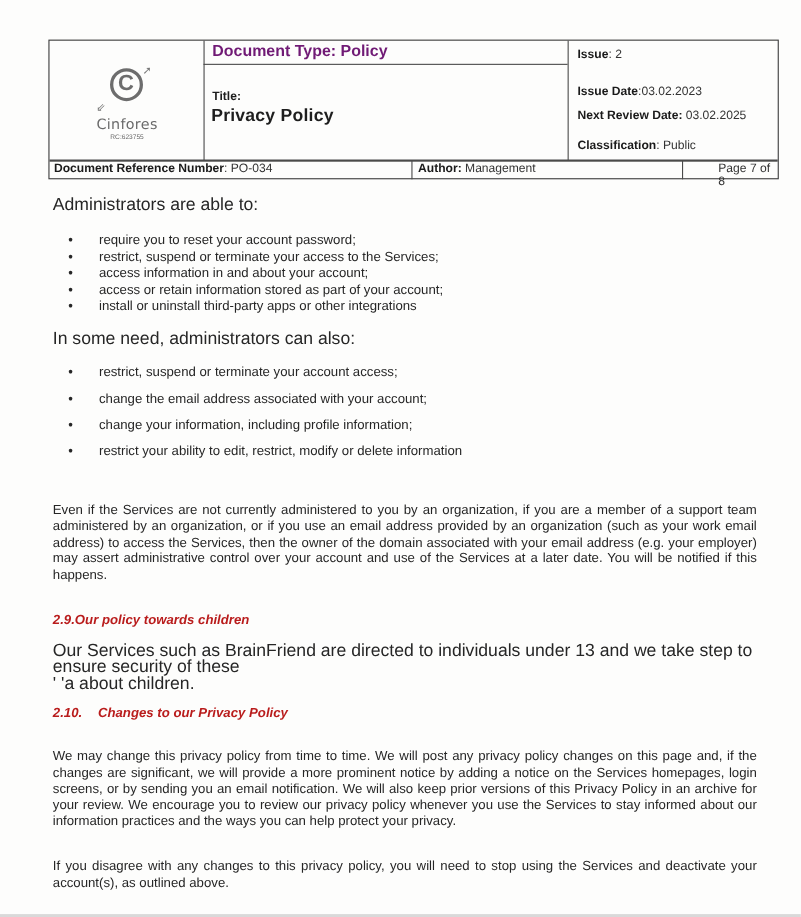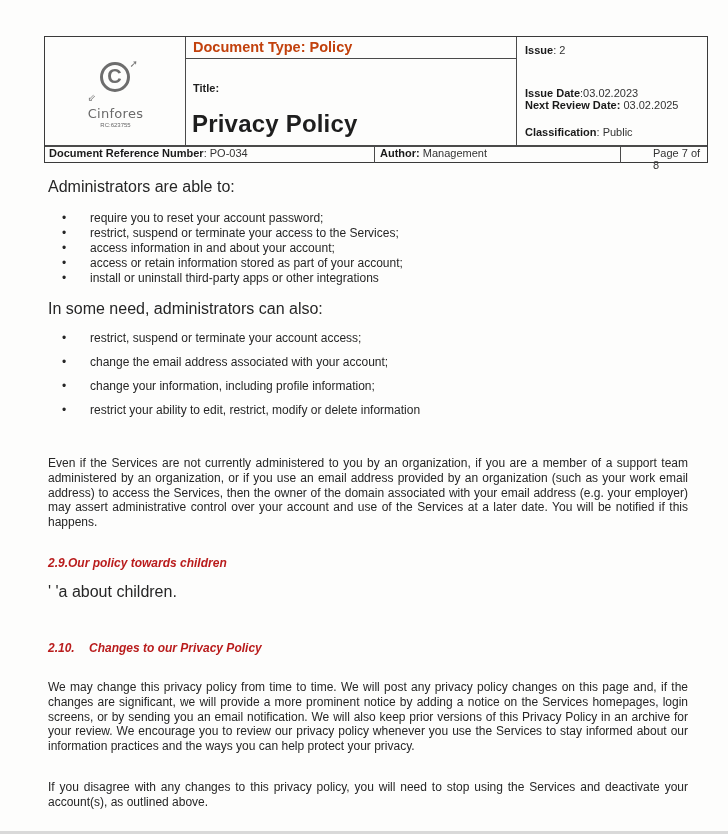--- a/index.html
+++ b/index.html
@@ -22,24 +22,24 @@
     position:absolute; left:14px; top:0; width:30px; height:30px; border-radius:50%;
     border:3px solid #6d6d6d; box-sizing:border-box;
     display:flex; align-items:center; justify-content:center;
     font-size:20px; color:#6d6d6d; font-weight:bold;
   }
   .logo-arrow-ur { position:absolute; left:44px; top:-4px; font-size:10px; color:#777; }
   .logo-arrow-dl { position:absolute; left:2px; top:30px; font-size:10px; color:#777; }
   .logo-name { font-family:"DejaVu Sans", sans-serif; font-size:13px; color:#6a6a6a; letter-spacing:0.3px; margin-top:-2px; }
   .logo-rc { font-size:6px; color:#666; margin-top:1px; }
   .doc-type {
-    position:absolute; left:148px; top:2px; font-size:14.5px; font-weight:bold; color:#c2410c;
+    position:absolute; left:148px; top:2px; font-size:14.5px; font-weight:bold; color:#701a75;
   }
   .title-label { position:absolute; left:148px; top:45px; font-size:11px; font-weight:bold; }
-  .title-value { position:absolute; left:147px; top:73px; font-size:24px; font-weight:bold; letter-spacing:0.2px; }
+  .title-value { position:absolute; left:147px; top:60px; font-size:16px; font-weight:bold; letter-spacing:0.2px; }
   .meta { position:absolute; left:480px; font-size:11px; color:#333; }
   .meta b { color:#1a1a1a; }
   .footer-cell { position:absolute; top:110px; font-size:11px; color:#333; }
   .footer-cell b { color:#1a1a1a; }
   .content { position:absolute; left:48px; width:640px; font-size:16px; line-height:14.8px; color:#262626; }
   .p { position:absolute; left:48px; width:640px; font-size:12px; line-height:14.8px; color:#262626; text-align:justify; }
   .bullet { position:absolute; left:62px; font-size:12px; color:#262626; }
   .bullet .dot { position:absolute; left:0; top:0; }
   .bullet .txt { position:absolute; left:28px; top:0; white-space:nowrap; }
   .h { position:absolute; left:48px; font-size:12px; font-weight:bold; color:#b91c1c;font-style:italic; }
@@ -71,21 +71,21 @@
 
   <div class="doc-type">
     <span>Document Type:</span> <span>Policy</span>
   </div>
   <div class="title-label">Title:</div>
   <div class="title-value">Privacy Policy</div>
 
   <div class="meta" style="top:7px;">
     <b>Issue</b>: <span>2</span>
   </div>
-  <div class="meta" style="top:50px;">
+  <div class="meta" style="top:40px;">
     <b>Issue Date</b>:<span>03.02.2023</span>
   </div>
   <div class="meta" style="top:62px;">
     <b>Next Review Date:</b> <span>03.02.2025</span>
   </div>
   <div class="meta" style="top:89px;">
     <b>Classification</b>: <span>Public</span>
   </div>
 
   <div class="footer-cell" style="left:4px;">
@@ -142,20 +142,21 @@
       <span class="txt">restrict your ability to edit, restrict, modify or delete information</span>
     </div>
 </div>
 
 <div class="p" style="top:456px;">Even if the Services are not currently administered to you by an organization, if you are a member of a support team administered by an organization, or if you use an email address provided by an organization (such as your work email address) to access the Services, then the owner of the domain associated with your email address (e.g. your employer) may assert administrative control over your account and use of the Services at a later date.  You will be notified if this happens.</div>
 
 <div class="h" style="top:556px;">
   <span class="num">2.9.</span><span>Our policy towards children</span>
 </div>
 <div class="content" style="top:585px;">
+  <div>Our Services such as BrainFriend are directed to individuals under 13 and we take step to ensure security of these</div>
   <div>' 'a about children.</div>
 </div>
 
 <div class="h" style="top:641px;">
   <span class="num" style="width:41px;">2.10.</span><span>Changes to our Privacy Policy</span>
 </div>
 
 <div class="p" style="top:680px;">We may change this privacy policy from time to time. We will post any privacy policy changes on this page and, if the changes are significant, we will provide a more prominent notice by adding a notice on the Services homepages, login screens, or by sending you an email notification. We will also keep prior versions of this Privacy Policy in an archive for your review.  We encourage you to review our privacy policy whenever you use the Services to stay informed about our information practices and the ways you can help protect your privacy.</div>
 
 <div class="p" style="top:780px;">If you disagree with any changes to this privacy policy, you will need to stop using the Services and deactivate your account(s), as outlined above.</div>

